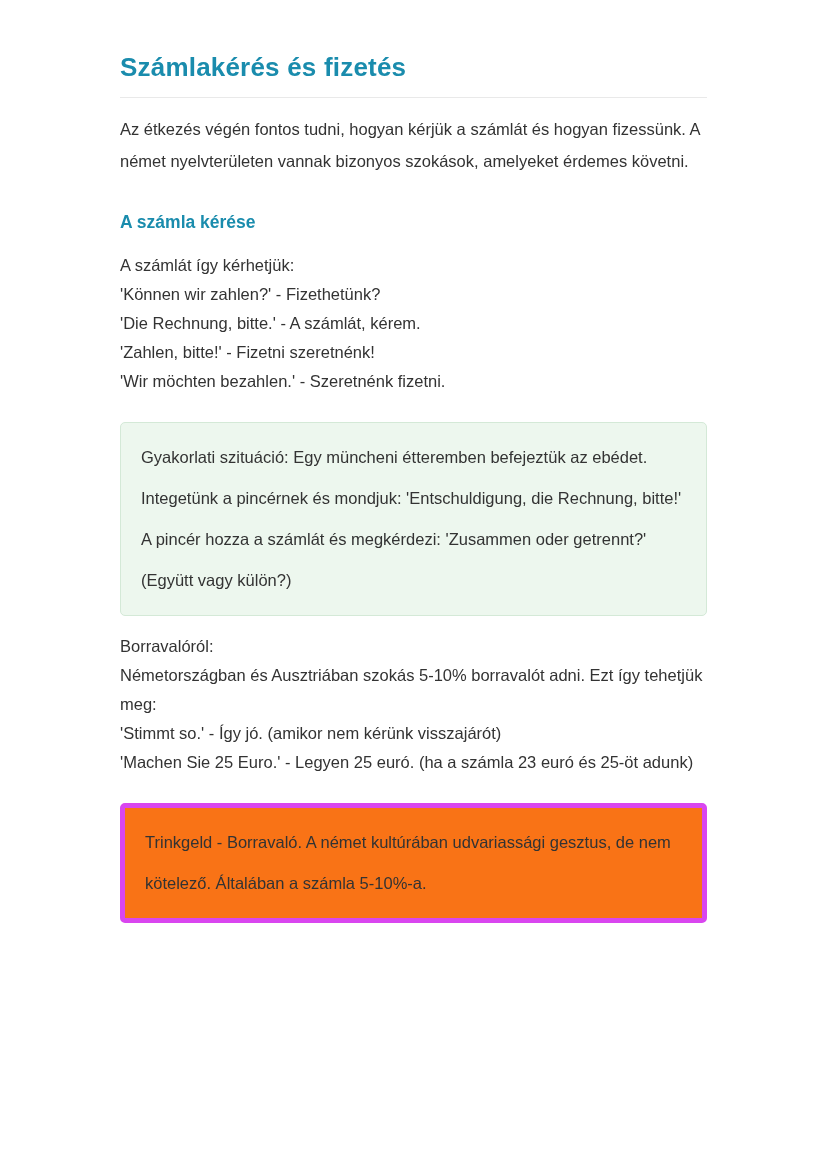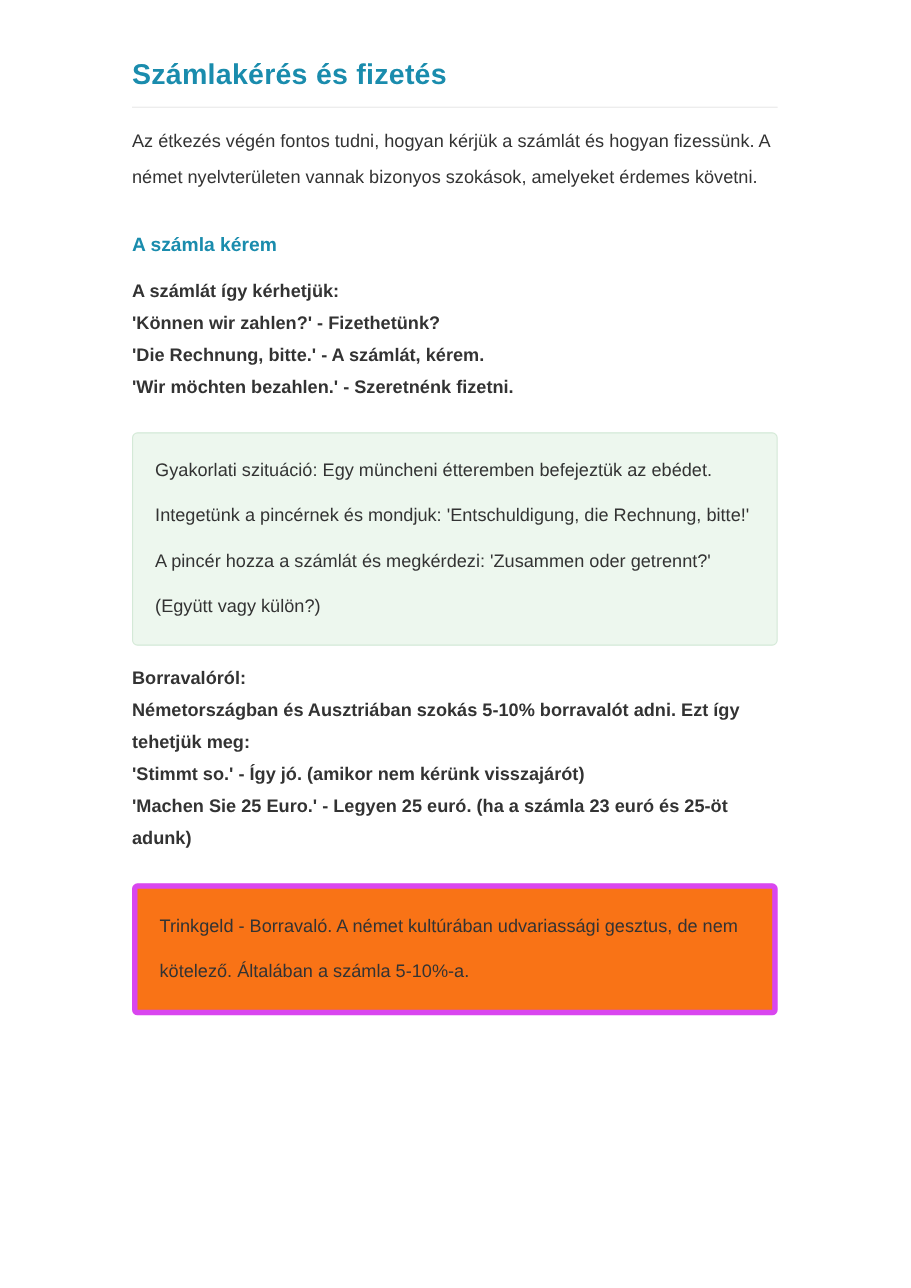--- a/index.html
+++ b/index.html
@@ -40,21 +40,20 @@
   }
   h2.section-heading {
     font-size: 17.5px;
     line-height: 22px;
     font-weight: 700;
     color: #1a8cad;
     margin: 0 0 18px 0;
   }
   .phrase-group {
     margin: 0 0 14px 0;
-    font-weight: bold;
   }
   .phrase-group p {
     font-size: 16.5px;
     line-height: 29px;
     color: #333333;
   }
   .callout {
     border-radius: 5px;
     padding: 14px 20px;
     margin: 26px 0 16px 0;
@@ -78,26 +77,27 @@
 
 <div class="page">
   <div class="content">
 
     <h1 class="page-title">Számlakérés és fizetés</h1>
 
     <div class="divider"></div>
 
     <p class="intro">Az étkezés végén fontos tudni, hogyan kérjük a számlát és hogyan fizessünk. A német nyelvterületen vannak bizonyos szokások, amelyeket érdemes követni.</p>
 
-    <h2 class="section-heading">A számla kérem</h2>
+    <h2 class="section-heading">A számla kérése</h2>
 
     <div class="phrase-group">
       <p>A számlát így kérhetjük:</p>
       <p>'Können wir zahlen?' - Fizethetünk?</p>
       <p>'Die Rechnung, bitte.' - A számlát, kérem.</p>
+      <p>'Zahlen, bitte!' - Fizetni szeretnénk!</p>
       <p>'Wir möchten bezahlen.' - Szeretnénk fizetni.</p>
     </div>
 
     <div class="callout green">
       <p>Gyakorlati szituáció: Egy müncheni étteremben befejeztük az ebédet. Integetünk a pincérnek és mondjuk: 'Entschuldigung, die Rechnung, bitte!' A pincér hozza a számlát és megkérdezi: 'Zusammen oder getrennt?' (Együtt vagy külön?)</p>
     </div>
 
 
     <div class="phrase-group">
       <p>Borravalóról:</p>

